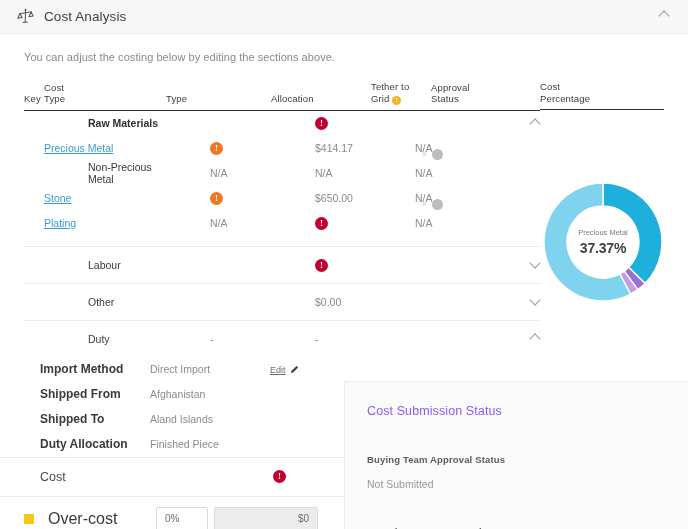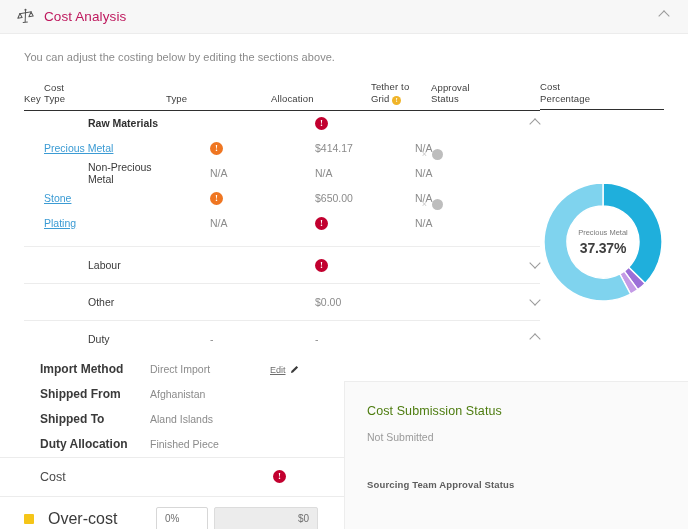--- a/index.html
+++ b/index.html
@@ -11,21 +11,21 @@
     -webkit-font-smoothing:antialiased;
   }
   .app{position:relative;width:688px;height:529px;overflow:hidden;}
 
   
   .header{
     height:34px;background:#f7f7f7;border-bottom:1px solid #ececec;
     display:flex;align-items:center;padding:0 14px 0 16px;box-sizing:border-box;
   }
   .header .scale-icon{width:19px;height:19px;flex:0 0 auto;margin-right:9px;opacity:.85;}
-  .header-title{font-size:13.5px;color:#be185d;font-weight:400;letter-spacing:.1px;}
+  .header-title{font-size:13.5px;color:#404040;font-weight:400;letter-spacing:.1px;}
   .header-spacer{flex:1 1 auto;}
   .chev-up,.chev-down{display:inline-block;width:11px;height:11px;position:relative;}
   .chev-up::before,.chev-down::before{
     content:"";position:absolute;left:1px;top:2px;width:7px;height:7px;
     border-left:1.3px solid #9a9a9a;border-top:1.3px solid #9a9a9a;
   }
   .chev-up::before{transform:rotate(45deg);}
   .chev-down::before{transform:rotate(-135deg);top:0px;}
   .collapse-btn{cursor:pointer;padding:4px;}
 
@@ -94,21 +94,21 @@
   .dval{font-size:10.5px;color:#8b8b8b;}
   .edit{font-size:9px;color:#6d6d6d;text-decoration:underline;cursor:pointer;}
   .pencil{width:9px;height:9px;vertical-align:-1px;margin-left:4px;}
 
   
   .status-panel{
     position:absolute;left:344px;top:318px;width:344px;height:211px;
     background:#fafafa;border-left:1px solid #ededed;border-top:1px solid #ededed;
     box-sizing:border-box;padding:22px 22px 0 22px;
   }
-  .status-title{font-size:12.5px;color:#4d7c0f;letter-spacing:.1px;}
+  .status-title{font-size:12.5px;color:#8b5cf6;letter-spacing:.1px;}
   .status-label{font-size:9.5px;color:#5d5d5d;font-weight:bold;letter-spacing:.15px;margin-top:36px;}
   .status-value{font-size:10.5px;color:#9a9a9a;margin-top:13px;}
 
   
   .cost-head{
     display:flex;align-items:center;height:38px;padding-left:40px;
     border-top:1px solid #ececec;border-bottom:1px solid #ececec;
     margin-right:344px;
   }
   .cost-head .t{font-size:12.5px;color:#4a4a4a;}
@@ -348,19 +348,20 @@
 
     <div class="overcost">
       <span class="sw" id="oc-sw" style="background: rgb(245, 197, 24);"></span>
       <span class="lbl">Over-cost</span>
       <input class="inp" id="oc-pct" type="text" value="0%" style="">
       <input class="inp-ro" id="oc-amt" type="text" readonly="" value="$0" style="">
     </div>
 
     <div class="status-panel">
       <div class="status-title">Cost Submission Status</div>
+      <div class="status-label">Buying Team Approval Status</div>
       <div class="status-value">Not Submitted</div>
       <div class="status-label">Sourcing Team Approval Status</div>
 
     </div>
 
   </div>
 </div>
 
 </body></html>

